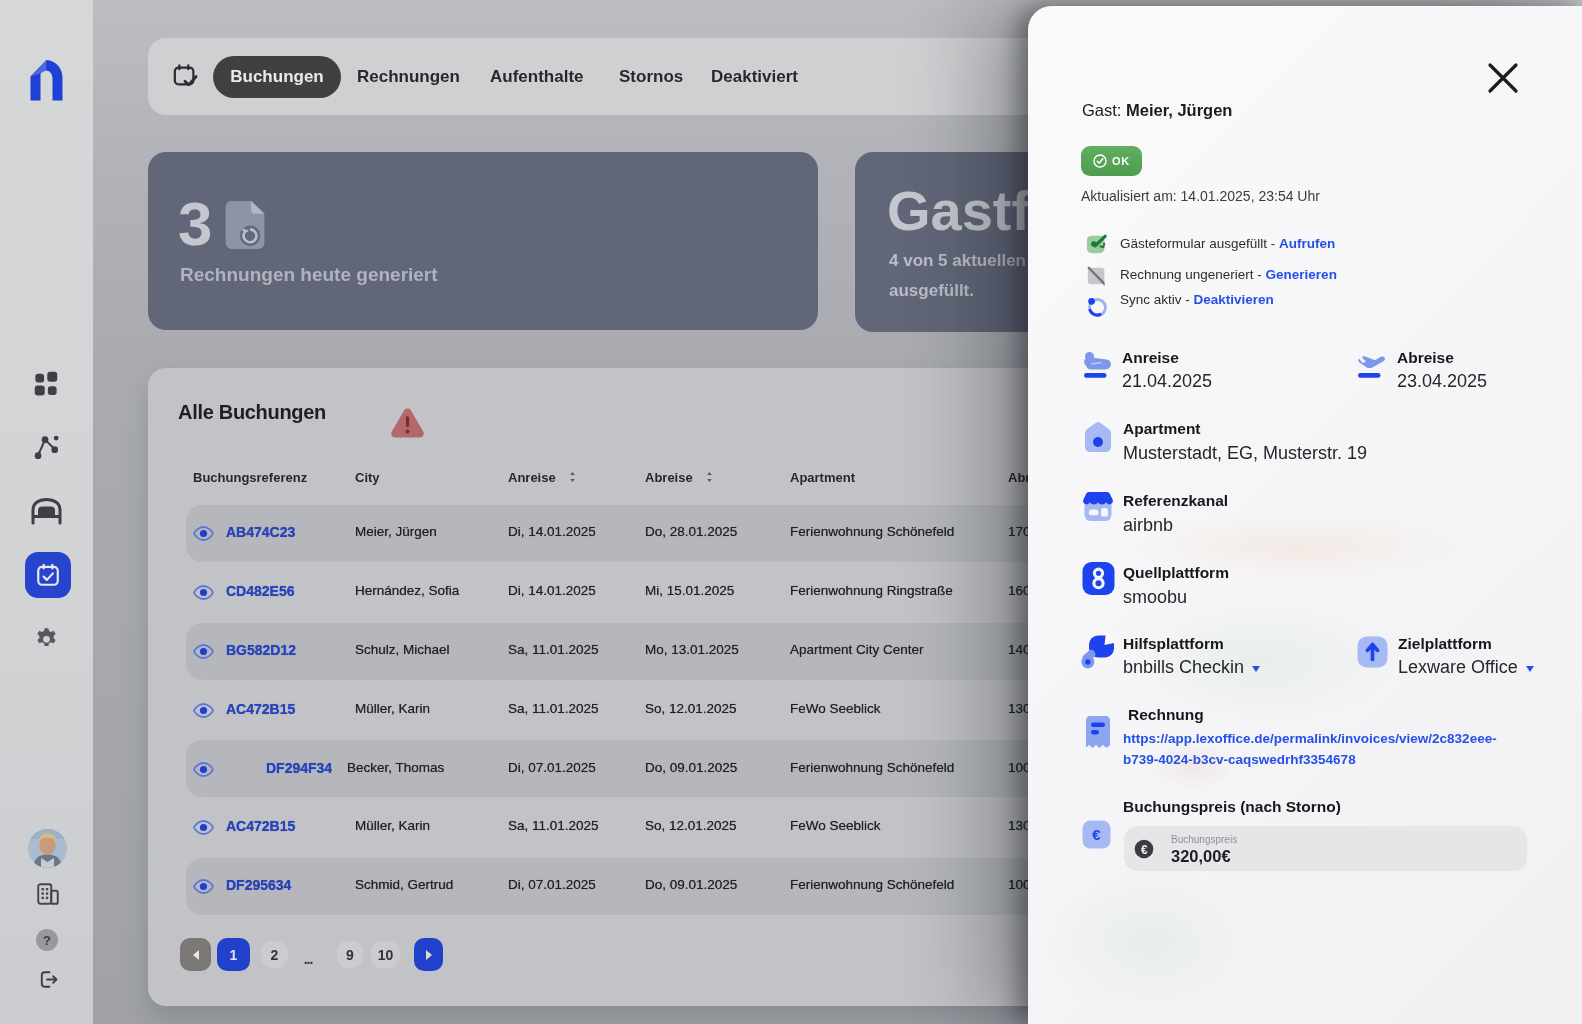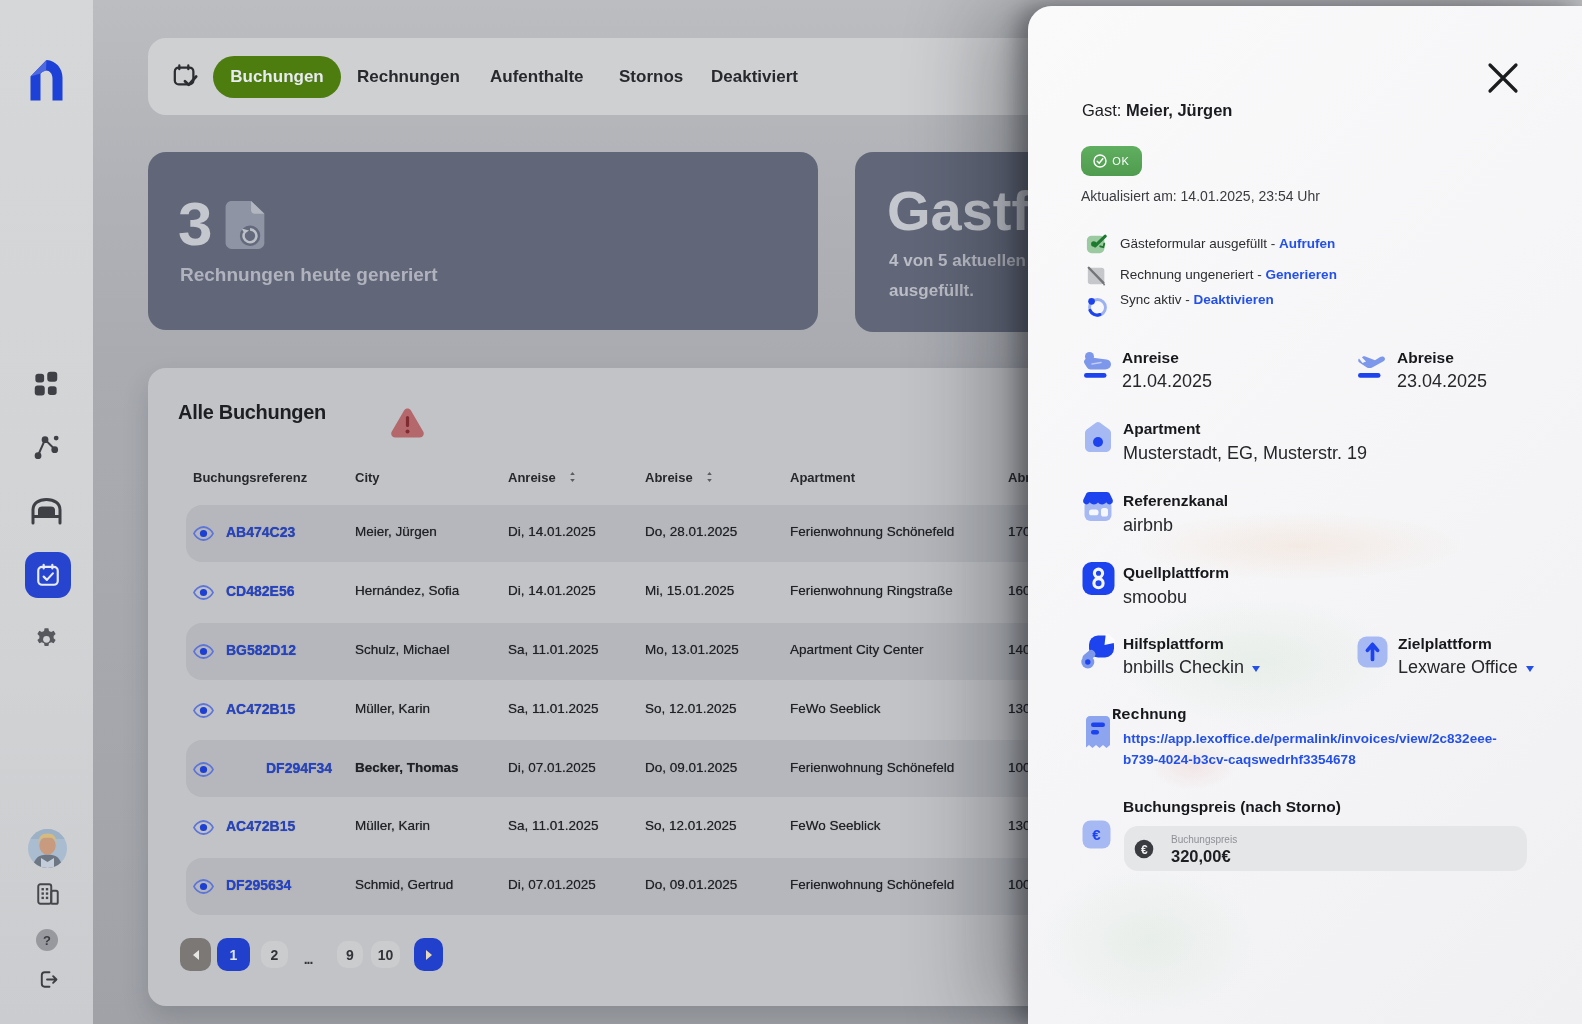--- a/index.html
+++ b/index.html
@@ -7,21 +7,21 @@
 body { font-family:"Liberation Sans", sans-serif; position:relative;
   background:linear-gradient(180deg,#bcbdc0 0%,#b0b2b7 18%,#a9abb1 35%,#a5a7ad 70%,#a0a2a8 100%); }
 .abs { position:absolute; }
 
 #sidebar { position:absolute; left:0; top:0; width:93px; height:1024px;
   background:linear-gradient(180deg,#d6d7d9 0%,#d2d3d5 60%,#cbcccf 100%); }
 
 #navbar { position:absolute; left:148px; top:38px; width:1406px; height:77px;
   background:#cfd0d2; border-radius:18px; }
 .pill { position:absolute; left:65px; top:18px; width:128px; height:42px; border-radius:21px;
-  background:#4d7c0f; color:#e9ebf2; font-size:17px; font-weight:bold;
+  background:#404040; color:#e9ebf2; font-size:17px; font-weight:bold;
   display:flex; align-items:center; justify-content:center; }
 .tab { position:absolute; top:29px; font-size:17px; font-weight:bold; color:#28292d; }
 
 .scard { position:absolute; top:152px; background:#616778; border-radius:18px; overflow:hidden; }
 #card1 { left:148px; width:670px; height:178px; }
 #card2 { left:855px; width:713px; height:180px; }
 
 #tcard { position:absolute; left:148px; top:368px; width:1420px; height:638px;
   background:#c2c3c6; border-radius:18px; overflow:hidden;
   box-shadow:0 14px 26px rgba(40,42,50,0.18); }
@@ -35,21 +35,21 @@
   font-size:14px; color:#323439; font-weight:bold; }
 
 #modal { position:absolute; left:1028px; top:6px; width:554px; height:1018px;
   background:linear-gradient(135deg,#fafafb 0%,#f5f5f7 55%,#f0f0f2 100%);
   border-radius:24px 0 0 0;
   box-shadow:-10px 0 22px rgba(18,20,28,0.40), -45px 0 80px rgba(18,20,28,0.30); }
 .mtitle { position:absolute; left:54px; top:56px; font-size:29px; font-weight:bold; color:#141518; letter-spacing:-0.5px; }
 .gast { position:absolute; left:54px; top:95px; font-size:16.5px; color:#1b1c20; }
 .badge { position:absolute; left:53px; top:140px; width:61px; height:30px; border-radius:9px;
   background:linear-gradient(180deg,#60ae5f,#4f9c50); display:flex; align-items:center; justify-content:center; gap:5px; }
-.badge span { color:#fff; font-size:11px; font-weight:normal; letter-spacing:0.8px; }
+.badge span { color:#fff; font-size:11px; font-weight:bold; letter-spacing:0.8px; }
 .akt { position:absolute; left:53px; top:182px; font-size:14px; color:#3a3b3f; }
 .srow { position:absolute; left:92px; font-size:13.5px; color:#2c2d31; }
 .srow b { color:#2450e8; }
 .sicon { position:absolute; left:58px; }
 .slabel { position:absolute; font-size:15.5px; font-weight:bold; color:#17181c; }
 .ssub { position:absolute; font-size:18px; color:#26272b; }
 .link { position:absolute; left:95px; width:400px; font-size:13.5px; font-weight:bold; color:#2450e8; line-height:21px; }
 .caret { display:inline-block; width:0; height:0; border-left:4.5px solid transparent; border-right:4.5px solid transparent;
   border-top:6px solid #2450e8; margin-left:8px; position:relative; top:-1px; }
 </style>
@@ -206,21 +206,21 @@
   <div class="cell" style="left:207px;top:333px;">Müller, Karin</div>
   <div class="cell" style="left:360px;top:333px;">Sa, 11.01.2025</div>
   <div class="cell" style="left:497px;top:333px;">So, 12.01.2025</div>
   <div class="cell" style="left:642px;top:333px;">FeWo Seeblick</div>
   <div class="cell" style="left:860px;top:333px;">130,00€</div>
   <svg class="eye" style="left:45px;top:394px;" width="21" height="15" viewBox="0 0 21 15">
       <path d="M10.5 1 C5.5 1 2 5.2 1 7.5 C2 9.8 5.5 14 10.5 14 C15.5 14 19 9.8 20 7.5 C19 5.2 15.5 1 10.5 1 Z" fill="none" stroke="#5d74d8" stroke-width="1.8"></path>
       <circle cx="10.5" cy="7.5" r="3.6" fill="#1d3fd4"></circle>
     </svg>
   <div class="cell ref" style="left:78px;top:392px;padding-left:40px;">DF294F34</div>
-  <div class="cell" style="left:207px;top:392px;font-weight:bold;">Becker, Thomas</div>
+  <div class="cell" style="left:199px;top:392px;">Becker, Thomas</div>
   <div class="cell" style="left:360px;top:392px;">Di, 07.01.2025</div>
   <div class="cell" style="left:497px;top:392px;">Do, 09.01.2025</div>
   <div class="cell" style="left:642px;top:392px;">Ferienwohnung Schönefeld</div>
   <div class="cell" style="left:860px;top:392px;">100,00€</div>
   <svg class="eye" style="left:45px;top:452px;" width="21" height="15" viewBox="0 0 21 15">
       <path d="M10.5 1 C5.5 1 2 5.2 1 7.5 C2 9.8 5.5 14 10.5 14 C15.5 14 19 9.8 20 7.5 C19 5.2 15.5 1 10.5 1 Z" fill="none" stroke="#5d74d8" stroke-width="1.8"></path>
       <circle cx="10.5" cy="7.5" r="3.6" fill="#1d3fd4"></circle>
     </svg>
   <div class="cell ref" style="left:78px;top:450px;">AC472B15</div>
   <div class="cell" style="left:207px;top:450px;">Müller, Karin</div>
@@ -340,21 +340,21 @@
       <rect x="0.5" y="0.5" width="30" height="31" rx="9" fill="#a7b9f3"></rect>
       <path d="M15.5 23.5 L15.5 11 M15.5 8.5 L10.4 14.4 M15.5 8.5 L20.6 14.4" stroke="#1d43ee" stroke-width="3.7" stroke-linecap="round" stroke-linejoin="round" fill="none"></path>
     </svg>
   <div class="slabel" style="left:370px;top:629px;">Zielplattform</div>
   <div class="ssub" style="left:370px;top:651px;">Lexware Office<span class="caret"></span></div>
   <svg style="position:absolute;left:57px;top:709px;" width="26" height="35" viewBox="0 0 26 35">
       <path d="M5 1 L21 1 C23.2 1 25 2.8 25 5 L25 30 L21.5 33 L18 30 L14.5 33 L11 30 L7.5 33 L4 30 L1 32.5 L1 5 C1 2.8 2.8 1 5 1 Z" fill="#8da4ef"></path>
       <rect x="6" y="7.5" width="14" height="4.4" rx="2.2" fill="#1d43ee"></rect>
       <rect x="6" y="15" width="8" height="4.4" rx="2.2" fill="#1d43ee"></rect>
     </svg>
-  <div class="slabel" style="left:84px;top:700px;font-family:Liberation Mono, monospace;">Rechnung</div>
+  <div class="slabel" style="left:100px;top:700px;">Rechnung</div>
   <div class="link" style="top:722px;">https://app.lexoffice.de/permalink/invoices/view/2c832eee-b739-4024-b3cv-caqswedrhf3354678</div>
   <div class="slabel" style="left:95px;top:792px;">Buchungspreis (nach Storno)</div>
   <svg style="position:absolute;left:54px;top:814px;" width="29" height="29" viewBox="0 0 29 29">
       <rect x="0.5" y="0.5" width="28" height="28" rx="8" fill="#a7b9f3"></rect>
       <text x="14.5" y="20" text-anchor="middle" font-family="Liberation Sans" font-size="15" font-weight="bold" fill="#1d43ee">€</text>
     </svg>
   <div style="position:absolute;left:96px;top:820px;width:403px;height:45px;border-radius:14px;background:#e5e6e8;"></div>
   <svg style="position:absolute;left:106px;top:833px;" width="20" height="20" viewBox="0 0 20 20">
       <circle cx="10" cy="10" r="9.3" fill="#3a3b40"></circle>
       <text x="10.4" y="14.6" text-anchor="middle" font-family="Liberation Sans" font-size="12" font-weight="bold" fill="#efeff1">€</text>

